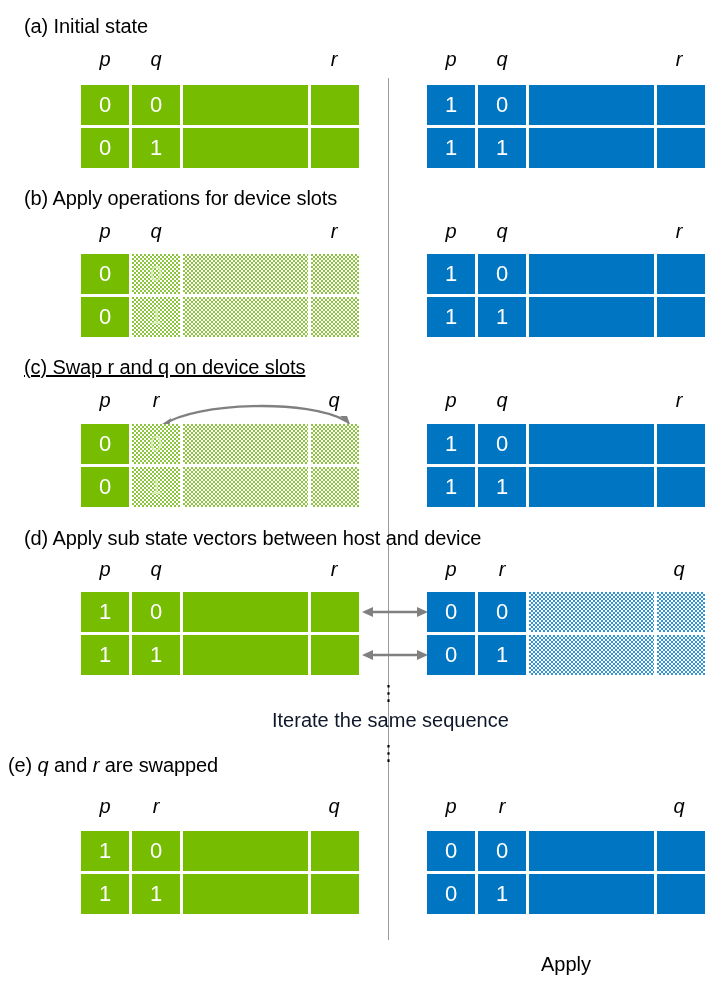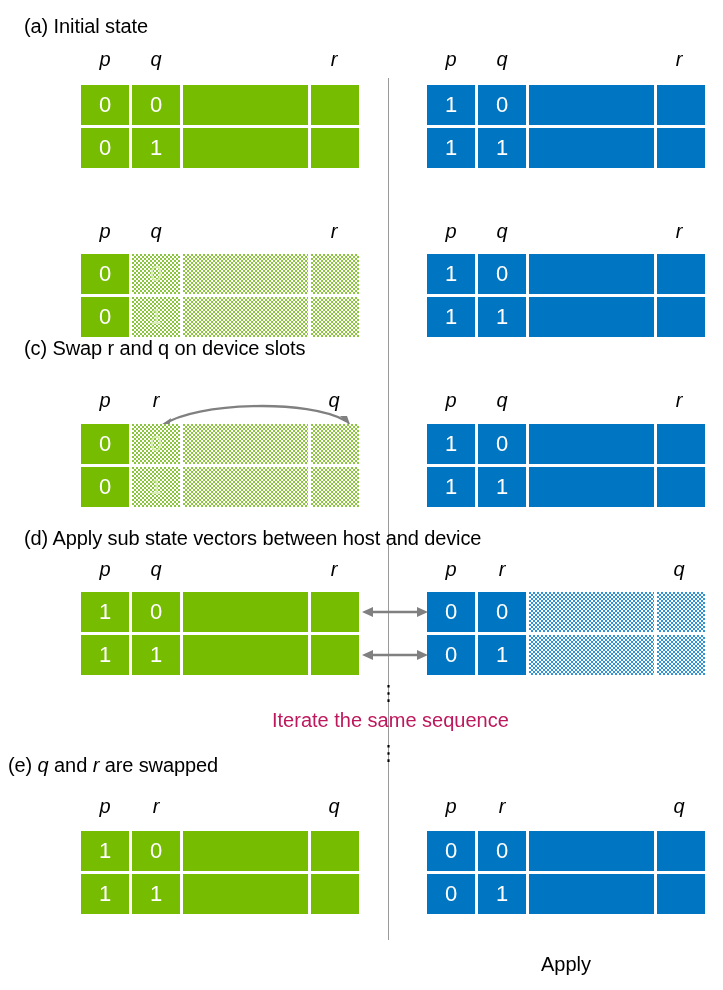--- a/index.html
+++ b/index.html
@@ -100,21 +100,21 @@
     line-height: 16px;
     color: #000000;
     text-align: center;
     width: 20px;
   }
   .iterate-label {
     position: absolute;
     font-size: 20px;
     line-height: 24px;
     white-space: nowrap;
-    color: #be185d;
+    color: #0f172a;
   }
 
   
   .bottom-label {
     position: absolute;
     font-size: 20px;
     line-height: 24px;
     text-align: center;
     color: #000000;
   }
@@ -149,20 +149,21 @@
   <div class="cell blue" style="left:427px; top:85px; width:48px; height:40px;">1</div>
   <div class="cell blue" style="left:478px; top:85px; width:48px; height:40px;">0</div>
   <div class="cell blue" style="left:529px; top:85px; width:125px; height:40px;"></div>
   <div class="cell blue" style="left:657px; top:85px; width:48px; height:40px;"></div>
 
   <div class="cell blue" style="left:427px; top:128px; width:48px; height:40px;">1</div>
   <div class="cell blue" style="left:478px; top:128px; width:48px; height:40px;">1</div>
   <div class="cell blue" style="left:529px; top:128px; width:125px; height:40px;"></div>
   <div class="cell blue" style="left:657px; top:128px; width:48px; height:40px;"></div>
 
+  <div class="panel-title" style="left:24px; top:186px;">(b) Apply operations for device slots</div>
 
   <div class="col-head" style="left:81px; top:220px;">p</div>
   <div class="col-head" style="left:132px; top:220px;">q</div>
   <div class="col-head" style="left:310px; top:220px;">r</div>
 
   <div class="cell green" style="left:81px; top:254px; width:48px; height:40px;">0</div>
   <div class="cell green-hatch" style="left:132px; top:254px; width:48px; height:40px;">0</div>
   <div class="cell green-hatch" style="left:183px; top:254px; width:125px; height:40px;"></div>
   <div class="cell green-hatch" style="left:311px; top:254px; width:48px; height:40px;"></div>
 
@@ -178,21 +179,21 @@
   <div class="cell blue" style="left:427px; top:254px; width:48px; height:40px;">1</div>
   <div class="cell blue" style="left:478px; top:254px; width:48px; height:40px;">0</div>
   <div class="cell blue" style="left:529px; top:254px; width:125px; height:40px;"></div>
   <div class="cell blue" style="left:657px; top:254px; width:48px; height:40px;"></div>
 
   <div class="cell blue" style="left:427px; top:297px; width:48px; height:40px;">1</div>
   <div class="cell blue" style="left:478px; top:297px; width:48px; height:40px;">1</div>
   <div class="cell blue" style="left:529px; top:297px; width:125px; height:40px;"></div>
   <div class="cell blue" style="left:657px; top:297px; width:48px; height:40px;"></div>
 
-  <div class="panel-title" style="left:24px; top:336px;">(c) Swap r and q on device slots</div>
+  <div class="panel-title" style="left:24px; top:355px;text-decoration:underline;">(c) Swap r and q on device slots</div>
 
   <div class="col-head" style="left:81px; top:389px;">p</div>
   <div class="col-head" style="left:132px; top:389px;">r</div>
   <div class="col-head" style="left:310px; top:389px;">q</div>
 
   <svg class="swap-arrow" style="left:150px; top:397px;" width="210" height="34" viewBox="0 0 210 34">
     <path d="M 13 28 C 45 5, 160 2, 196 24" fill="none" stroke="#808080" stroke-width="2.4" stroke-linecap="round"></path>
     <path d="M 7 31 L 21 21 L 19 30 Z" fill="#808080"></path>
     <path d="M 201 30 L 190 19 L 197 19 Z" fill="#808080"></path>
   </svg>

